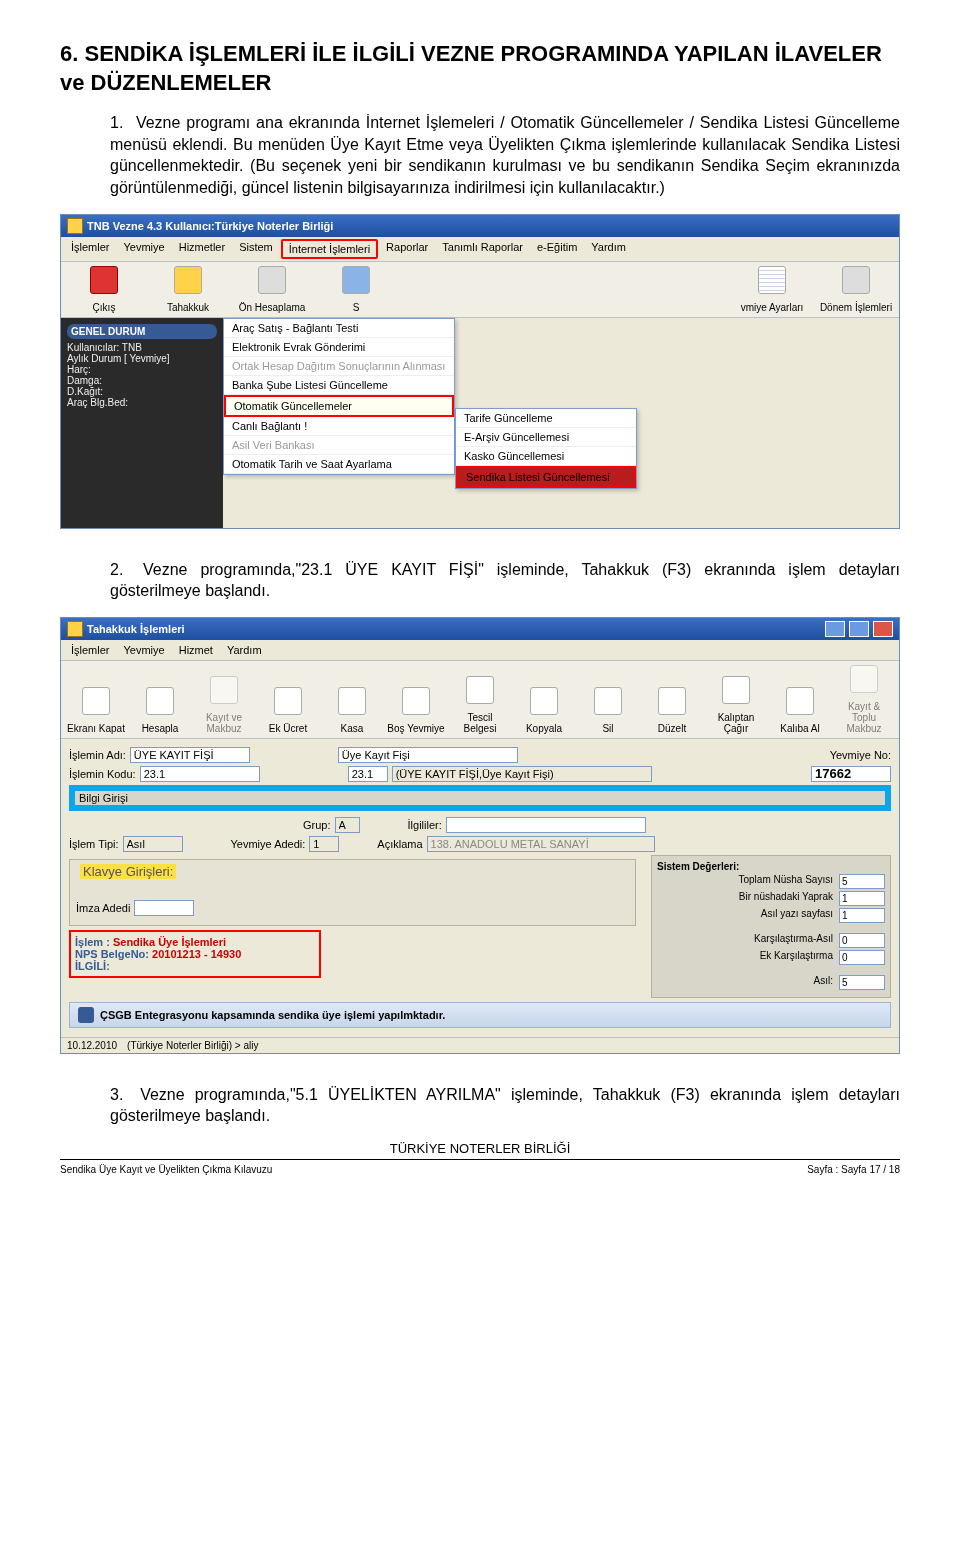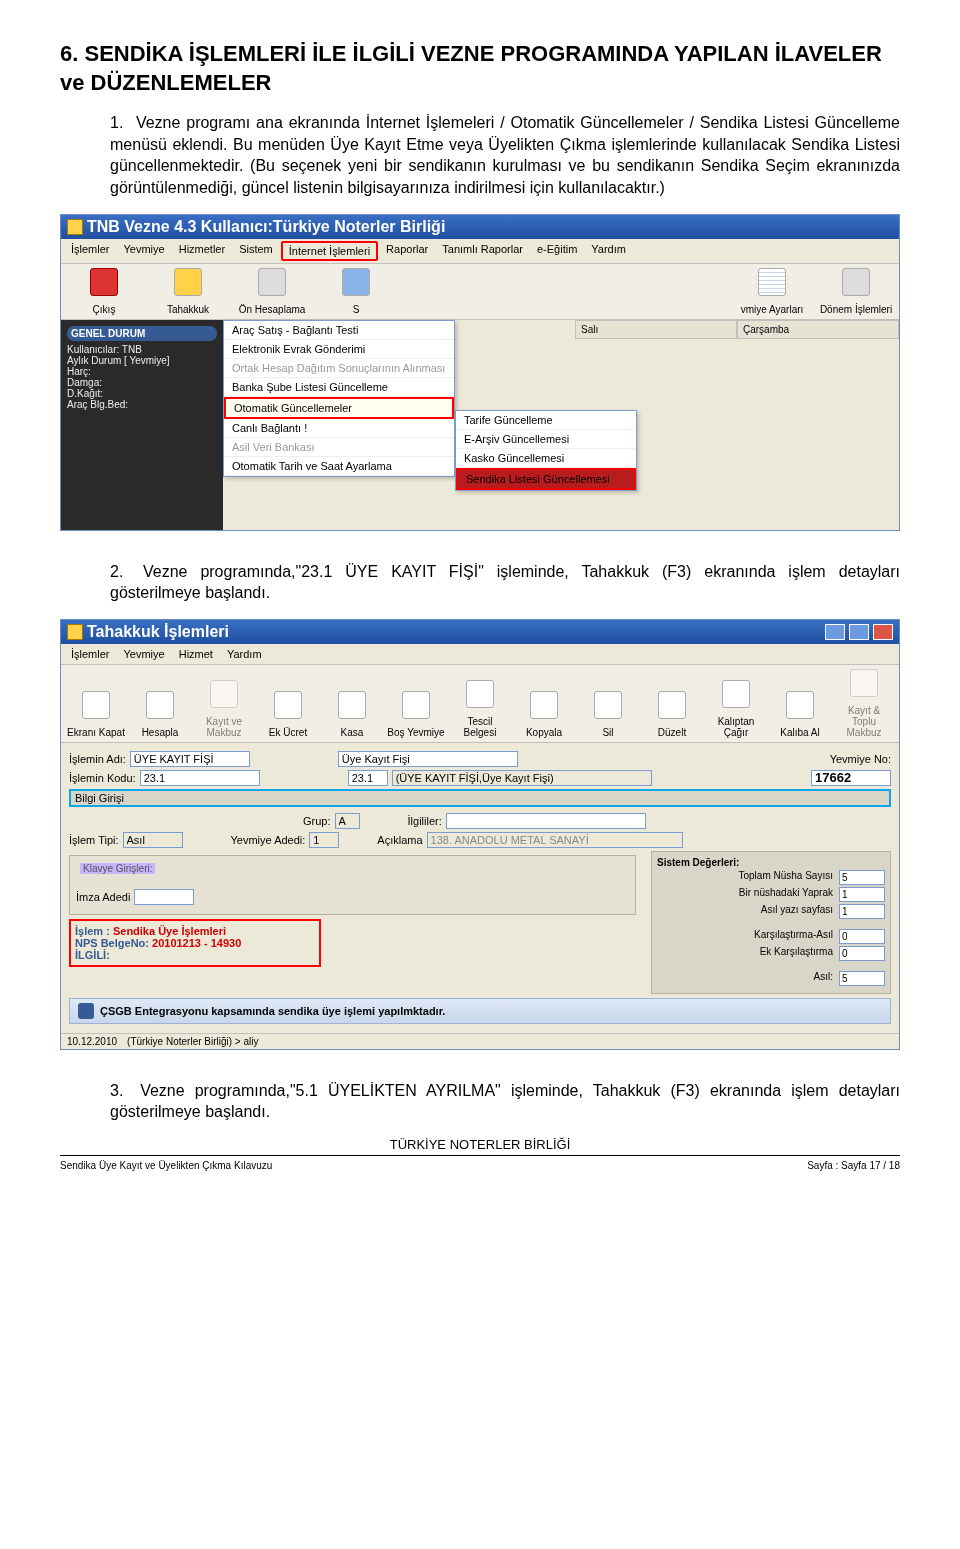--- a/index.html
+++ b/index.html
@@ -35,21 +35,21 @@
     border: 1px solid #6b8db9;
     font-family: Tahoma, sans-serif;
     font-size: 11px;
     background: #ece9d8;
     margin-bottom: 20px;
   }
   .titlebar {
     background: linear-gradient(#3a6fc4,#1e4fa0);
     color:#fff;
     padding:3px 6px;
-    font-size:16px;
+    font-size:11px;
     font-weight:bold;
     display:flex;
     align-items:center;
     gap:4px;
   }
   .titlebar .ico { width:14px;height:14px;background:#ffd24a;border:1px solid #a07800;}
   .menubar {
     display:flex;
     gap:2px;
     padding:2px 4px;
@@ -124,21 +124,21 @@
   .row input, .row .inp {
     border:1px solid #7b9ccd;
     background:#fff;
     padding:1px 3px;
     font-size:11px;
     height:16px;
     box-sizing:border-box;
   }
   .row .ro{background:#ece9d8;}
   .grpbox {border:1px solid #b5b19c;background:#e6e3d5;padding:6px;margin:4px 0;}
-  .grpbox .ttl{font-size:10px;color:#555;margin:-12px 0 12px 4px;background:#c4b5fd;display:inline-block;padding:0 3px;}
+  .grpbox .ttl{font-size:13px;color:#555;margin:-12px 0 18px 4px;background:#fde047;display:inline-block;padding:0 3px;}
   .red-outline{border:2px solid red;padding:4px;margin:4px 0;width:240px;}
   .red-outline .lbl{color:#355a94;font-weight:bold;}
   .red-outline .val{color:#c00;font-weight:bold;}
   .infobar{background:linear-gradient(#dfe8f6,#c7d6ea);padding:4px 8px;display:flex;align-items:center;gap:6px;border:1px solid #9cb3d6;margin:4px 0;}
   .infobar .ico2{width:16px;height:16px;background:#355a94;border-radius:3px;}
   .statusbar{background:#ece9d8;border-top:1px solid #c0c0c0;padding:2px 6px;font-size:10px;display:flex;gap:10px;}
   .sysvals{background:#d8d6c8;border:1px solid #b5b19c;padding:5px;font-size:10px;}
   .sysvals .r{display:flex;justify-content:flex-end;gap:6px;margin:2px 0;}
   .sysvals .r input{width:40px;border:1px solid #7b9ccd;background:#fff;text-align:left;font-size:10px;}
   .klavye{display:flex;gap:15px;}
@@ -203,24 +203,20 @@
     <div class="side">
       <div class="hdr">GENEL DURUM</div>
       <div>Kullanıcılar: TNB</div>
       <div>Aylık Durum [ Yevmiye]</div>
       <div>Harç:</div>
       <div>Damga:</div>
       <div>D.Kağıt:</div>
       <div>Araç Blg.Bed:</div>
     </div>
     <div class="dropdown">
-      <div class="dayhdrs">
-        <span>Salı</span>
-        <span>Çarşamba</span>
-      </div>
       <div class="ddmenu">
         <div>Araç Satış - Bağlantı Testi</div>
         <div>Elektronik Evrak Gönderimi</div>
         <div class="dis">Ortak Hesap Dağıtım Sonuçlarının Alınması</div>
         <div>Banka Şube Listesi Güncelleme</div>
         <div class="hl">Otomatik Güncellemeler</div>
         <div>Canlı Bağlantı !</div>
         <div class="dis">Asil Veri Bankası</div>
         <div>Otomatik Tarih ve Saat Ayarlama</div>
       </div>
@@ -321,39 +317,39 @@
     <div class="row">
       <label>İşlemin Kodu:</label>
       <input style="width: 120px;" value="23.1">
       <span style="width:80px"></span>
       <input style="width: 40px;" value="23.1">
       <input class="ro" style="width: 260px;" value="(ÜYE KAYIT FİŞİ,Üye Kayıt Fişi)">
       <span style="flex:1"></span>
       <input style="width: 80px; font-weight: bold; font-size: 13px;" value="17662">
     </div>
 
-    <div style="background:#d8d6c8;padding:1px 4px;border:2px solid #0ea5e9;">Bilgi Girişi</div>
+    <div style="background:#d8d6c8;padding:1px 4px;border:6px solid #0ea5e9;">Bilgi Girişi</div>
 
     <div class="row" style="margin-top:6px">
       <span style="width:230px"></span>
       <label>Grup:</label>
       <input class="ro" style="width: 25px;" value="A">
       <span style="width:40px"></span>
       <label>İlgililer:</label>
       <input style="width: 200px;">
     </div>
     <div class="row">
       <label>İşlem Tipi:</label>
       <input class="ro" style="width: 60px;" value="Asıl">
       <span style="width:40px"></span>
       <label>Yevmiye Adedi:</label>
       <input class="ro" style="width: 30px;" value="1">
       <span style="width:30px"></span>
       <label>Açıklama</label>
-      <input class="ro" style="width: 256px; color: rgb(136, 136, 136);" value="138. ANADOLU METAL SANAYİ">
+      <input class="ro" style="width: 228px; color: rgb(136, 136, 136);" value="138. ANADOLU METAL SANAYİ">
     </div>
 
     <div class="klavye">
       <div style="flex:1">
         <div class="grpbox">
           <div class="ttl">Klavye Girişleri:</div>
           <div class="row">
             <label>İmza Adedi</label>
             <input style="width: 60px;">
           </div>

